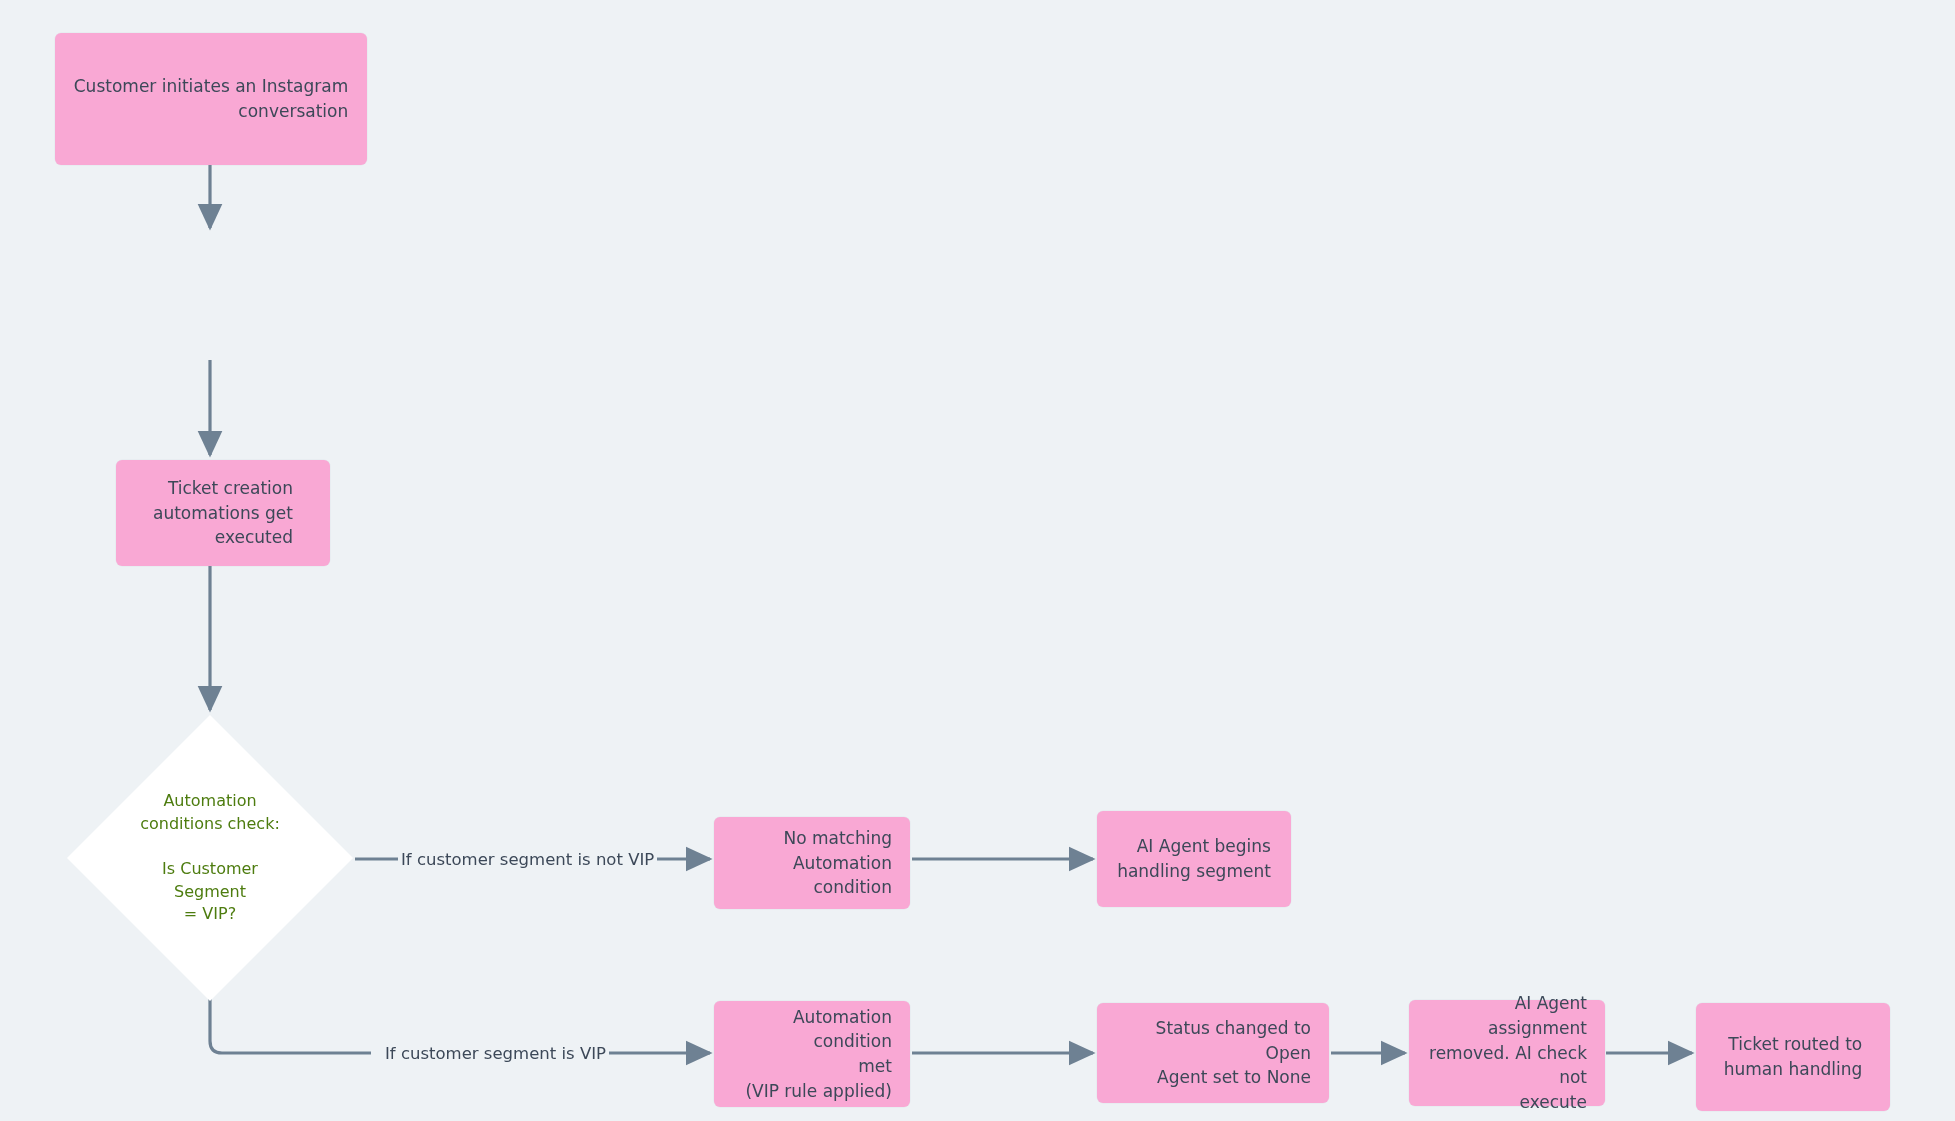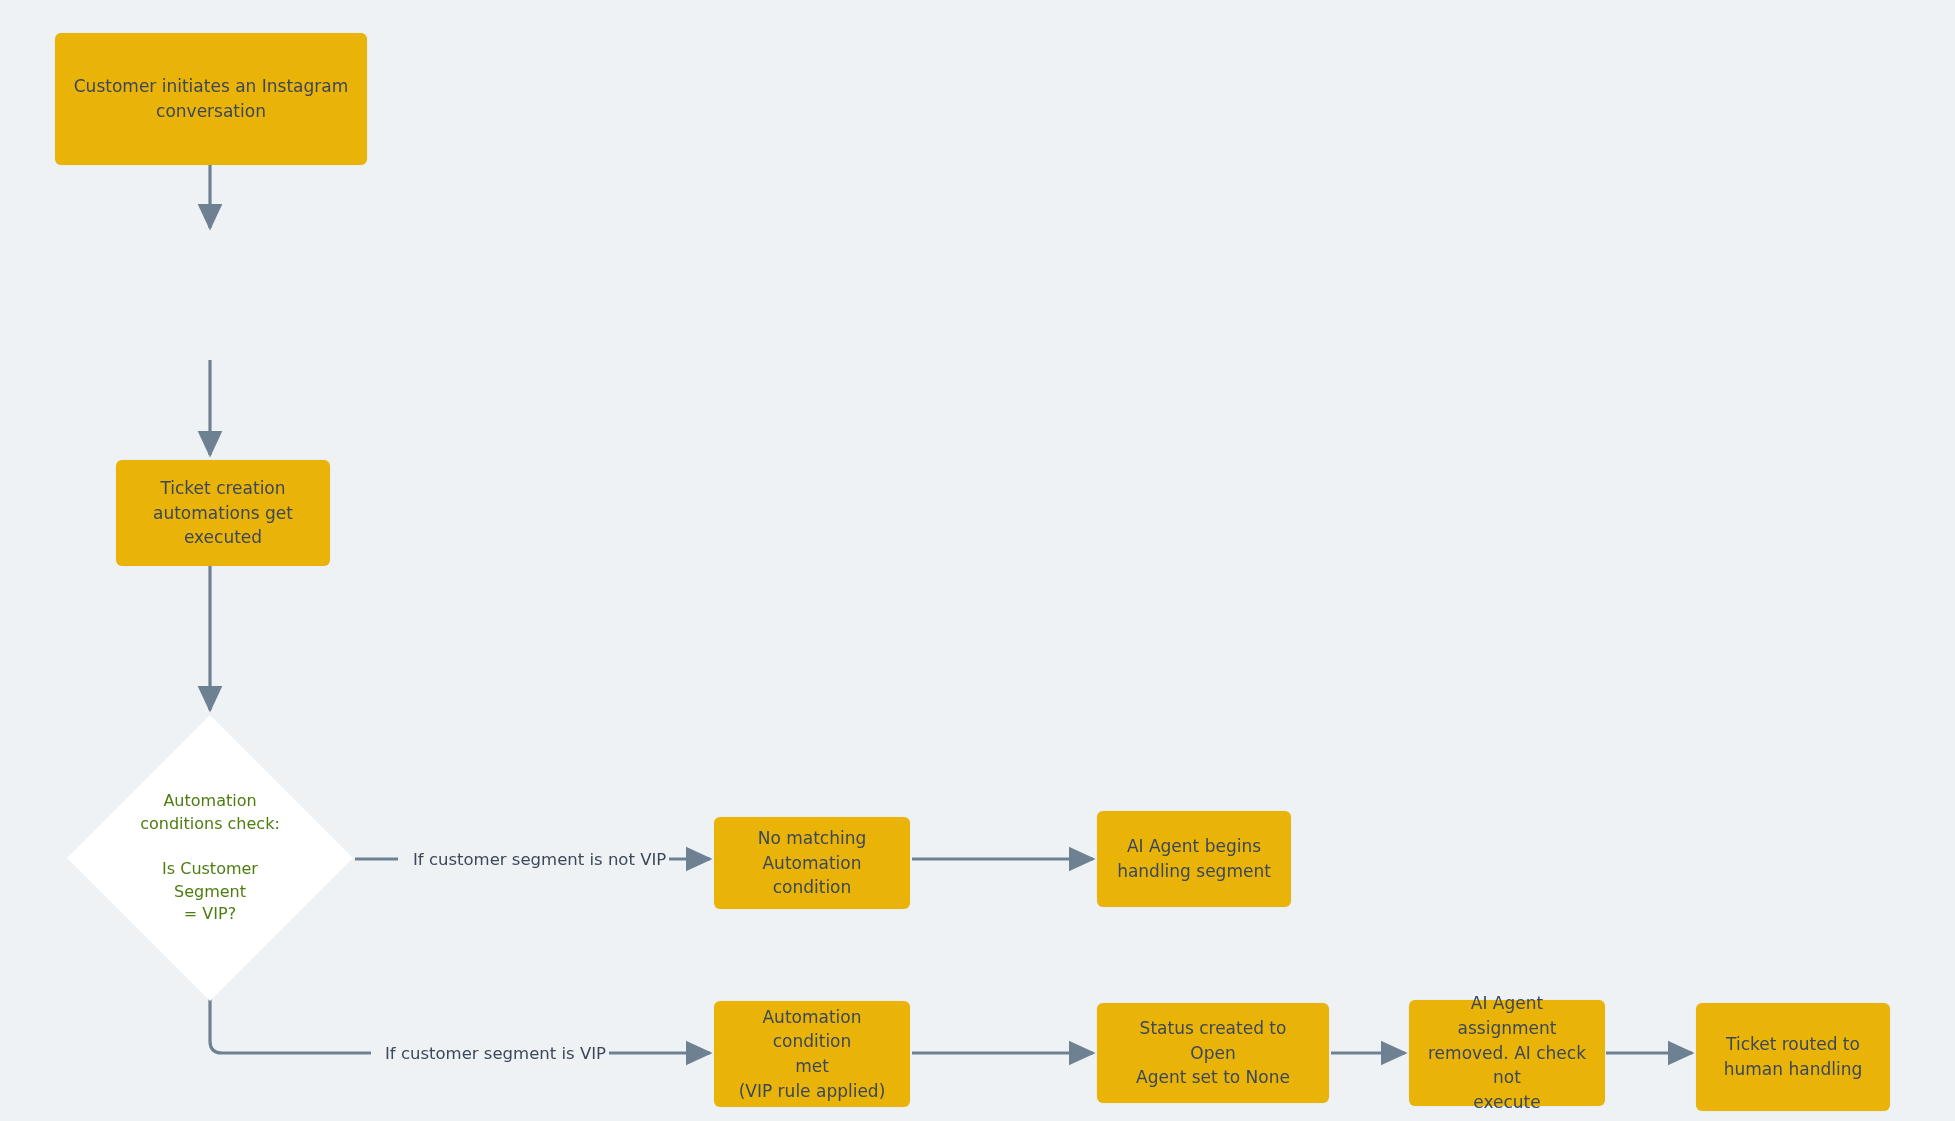--- a/index.html
+++ b/index.html
@@ -14,27 +14,27 @@
   }
   #canvas {
     position: relative;
     width: 1955px;
     height: 1121px;
     background: #eef2f5;
     overflow: hidden;
   }
   .node {
     position: absolute;
-    background: #eab308;
+    background: #f9a8d4;
     border-radius: 6px;
     box-sizing: border-box;
     display: flex;
     align-items: center;
     justify-content: center;
-    text-align: center;
+    text-align: right;
     color: #3c4858;
     font-size: 17px;
     line-height: 1.45;
     padding: 6px 18px;
     box-shadow: 0 0 0 0.5px rgba(150,165,180,0.10);
   }
   .node .txt {
     white-space: pre-line;
     display: block;
   }
@@ -145,36 +145,36 @@
 handling segment</span>
   </div>
 
   <div class="node" style="left:714px; top:1001px; width:196px; height:106px;">
     <span class="txt">Automation condition
 met
 (VIP rule applied)</span>
   </div>
 
   <div class="node" style="left:1097px; top:1003px; width:232px; height:100px;">
-    <span class="txt">Status created to Open
+    <span class="txt">Status changed to Open
 Agent set to None</span>
   </div>
 
   <div class="node" style="left:1409px; top:1000px; width:196px; height:106px;">
     <span class="txt">AI Agent assignment
 removed. AI check not
 execute</span>
   </div>
 
   <div class="node" style="left:1696px; top:1003px; width:194px; height:108px;">
     <span class="txt">Ticket routed to
 human handling</span>
   </div>
 
-  <div class="edge-label" style="left:410px; top:849px;">
+  <div class="edge-label" style="left:398px; top:849px;">
     <span>If customer segment is not VIP</span>
   </div>
 
   <div class="edge-label" style="left:382px; top:1043px;">
     <span>If customer segment is VIP</span>
   </div>
 
 </div>
 
 </body></html>

